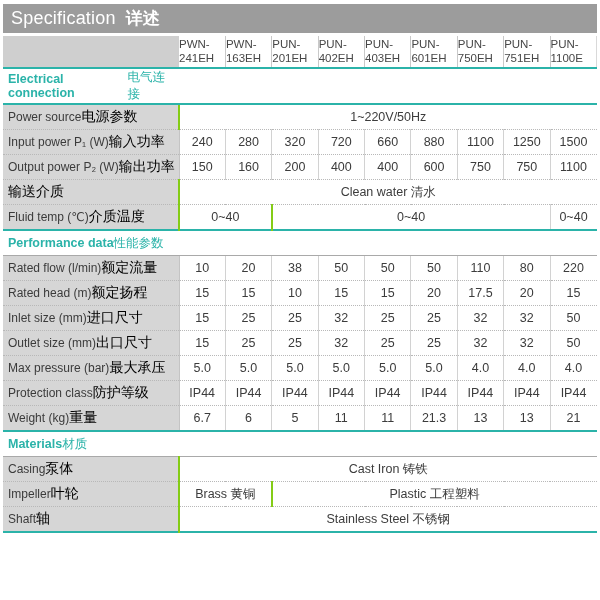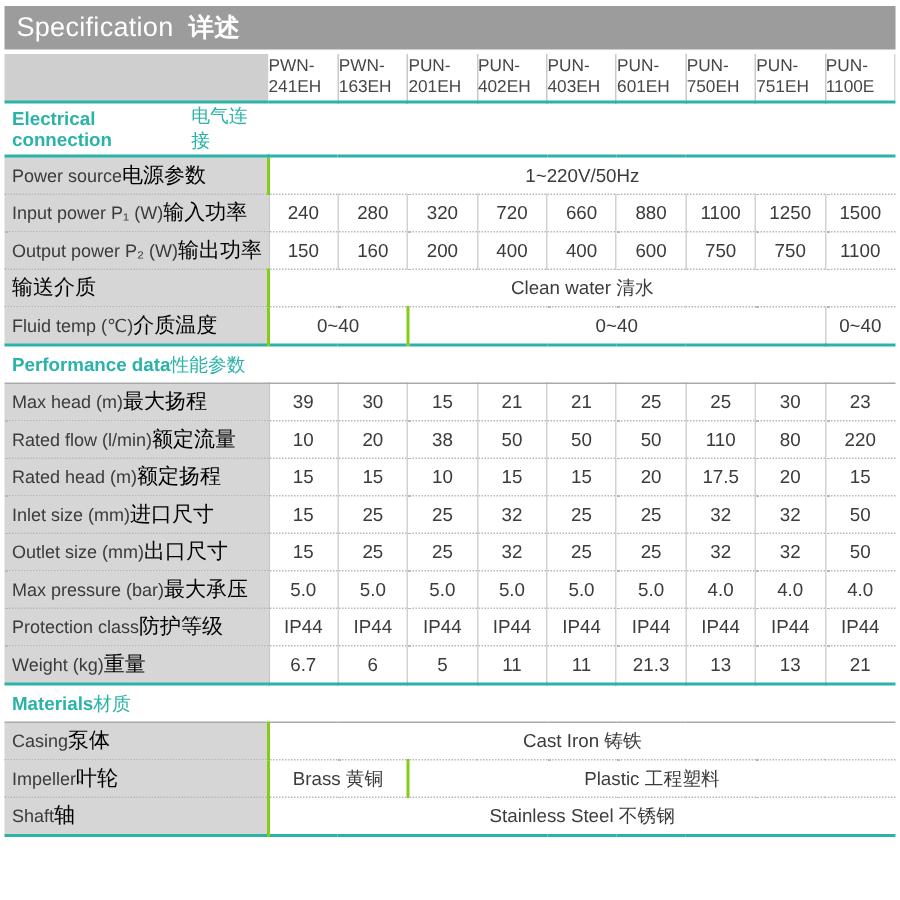--- a/index.html
+++ b/index.html
@@ -218,37 +218,20 @@
           <td colspan="10">
             <div class="sec-wrap">
               <span class="sec-en">Performance data</span>
               <span class="sec-zh">性能参数</span>
             </div>
           </td>
         </tr>
         <tr class="data-row">
           <td class="label">
             <div class="lab-wrap">
-              <span class="lab-en">Max head (m)</span>
-              <span class="lab-zh">最大扬程</span>
-            </div>
-          </td>
-          <td class="val" colspan="1">39</td>
-          <td class="val" colspan="1">30</td>
-          <td class="val" colspan="1">15</td>
-          <td class="val" colspan="1">21</td>
-          <td class="val" colspan="1">21</td>
-          <td class="val" colspan="1">25</td>
-          <td class="val" colspan="1">25</td>
-          <td class="val" colspan="1">30</td>
-          <td class="val" colspan="1">23</td>
-        </tr>
-        <tr class="data-row">
-          <td class="label">
-            <div class="lab-wrap">
               <span class="lab-en">Rated flow (l/min)</span>
               <span class="lab-zh">额定流量</span>
             </div>
           </td>
           <td class="val" colspan="1">10</td>
           <td class="val" colspan="1">20</td>
           <td class="val" colspan="1">38</td>
           <td class="val" colspan="1">50</td>
           <td class="val" colspan="1">50</td>
           <td class="val" colspan="1">50</td>

